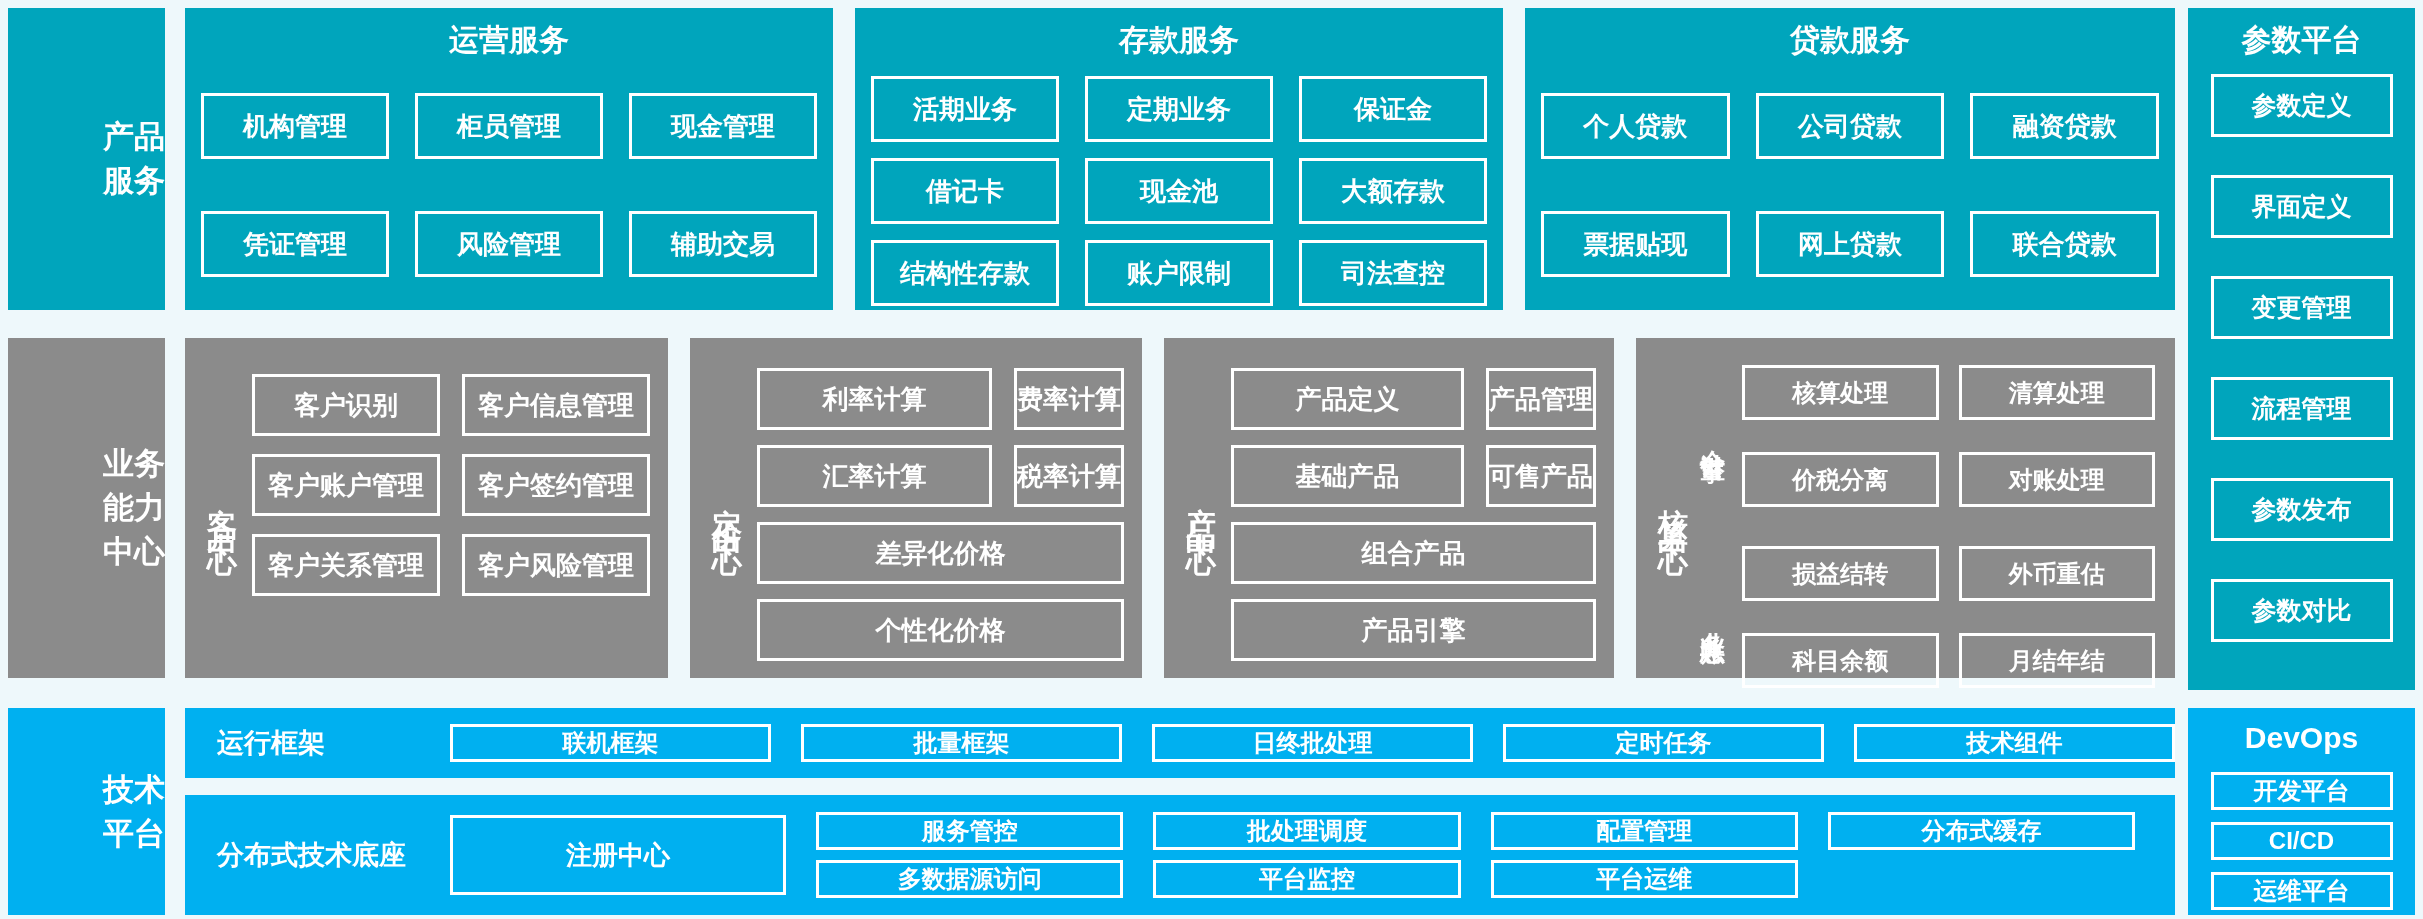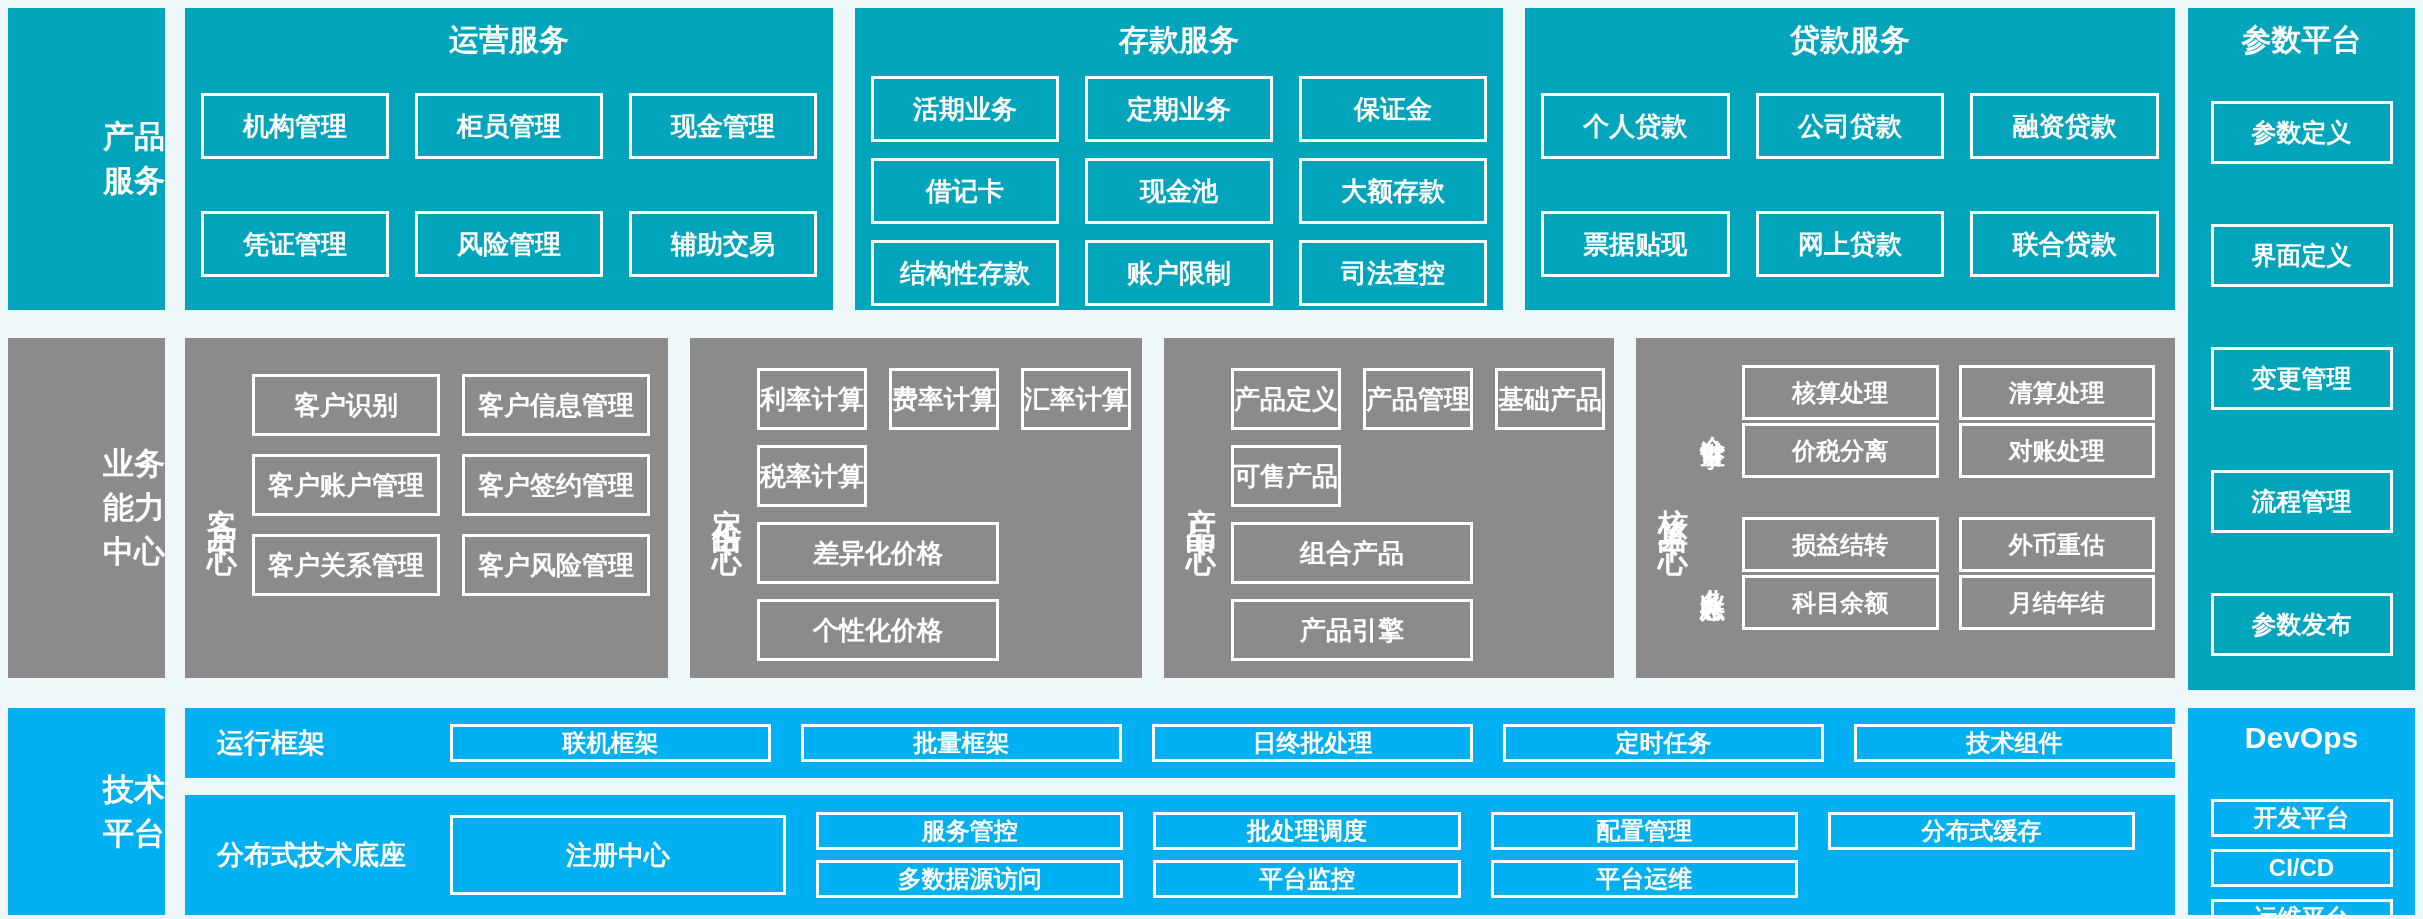--- a/index.html
+++ b/index.html
@@ -46,44 +46,44 @@
   .p-prod{left:1164px;top:338px;width:450px;height:340px;}
   .p-acct{left:1636px;top:338px;width:539px;height:340px;}
   .vlabel{
     writing-mode:vertical-rl;text-orientation:upright;
     font-weight:bold;font-size:30px;letter-spacing:12px;
     align-self:center;padding:0 4px 0 16px;white-space:pre;
   }
   .grid2{flex:1;display:grid;grid-template-columns:1fr 1fr;gap:18px 22px;
     align-content:start;padding:36px 18px 0 6px;}
   .grid2 .bx{height:62px;}
-  .pgrid{flex:1;display:grid;grid-template-columns:1fr 1fr 1fr;gap:15px 22px;
+  .pgrid{flex:1;display:grid;grid-template-columns:1fr;gap:15px 22px;
     align-content:start;padding:30px 18px 0 6px;}
   .pgrid .bx{height:62px;}
   .wide{grid-column:1/3;}
   .acct{flex:1;display:flex;flex-direction:column;gap:39px;padding:27px 20px 0 0;}
   .agroup{display:flex;align-items:center;gap:12px;}
   .sublabel{writing-mode:vertical-rl;text-orientation:upright;
     font-weight:bold;font-size:25px;letter-spacing:3px;flex:0 0 auto;}
-  .agrid{flex:1;display:grid;grid-template-columns:1fr 1fr;gap:3px 20px;}
+  .agrid{flex:1;display:grid;grid-template-columns:1fr 1fr;gap:32px 20px;}
   .agrid .bx{height:55px;font-size:24px;}
   
   .bar{position:absolute;display:flex;align-items:center;color:#fff;box-sizing:border-box;}
   .bar-runtime{left:185px;top:708px;width:1990px;height:70px;}
   .bar-dist{left:185px;top:795px;width:1990px;height:120px;}
   .bar-label{flex:0 0 auto;width:265px;padding-left:32px;box-sizing:border-box;
     font-size:27px;font-weight:bold;white-space:nowrap;}
   .rboxes{flex:1;display:grid;grid-template-columns:repeat(5,1fr);column-gap:30px;border-radius:15px;}
   .bar .bx{height:38px;font-size:24px;}
   .reg{width:336px;height:80px !important;flex:0 0 auto;font-size:26px !important;}
   .dist-grid{flex:1;display:grid;grid-template-columns:repeat(4,1fr);gap:10px 30px;margin:0 40px 0 30px;}
   
   .p-param{left:2188px;top:8px;width:227px;height:682px;}
   .p-devops{left:2188px;top:708px;width:227px;height:207px;}
-  .vstack{display:flex;flex-direction:column;align-items:center;gap:60px;margin-top:43px;}
+  .vstack{display:flex;flex-direction:column;align-items:center;gap:38px;margin-top:16px;}
   .vstack .bx{width:182px;height:63px;font-size:25px;}
   .vstack-sm{gap:12px;}
   .vstack-sm .bx{height:38px;font-size:24px;}
 </style>
 </head>
 <body>
 
 <div class="canvas">
 
   <div class="rail teal rail-product">

